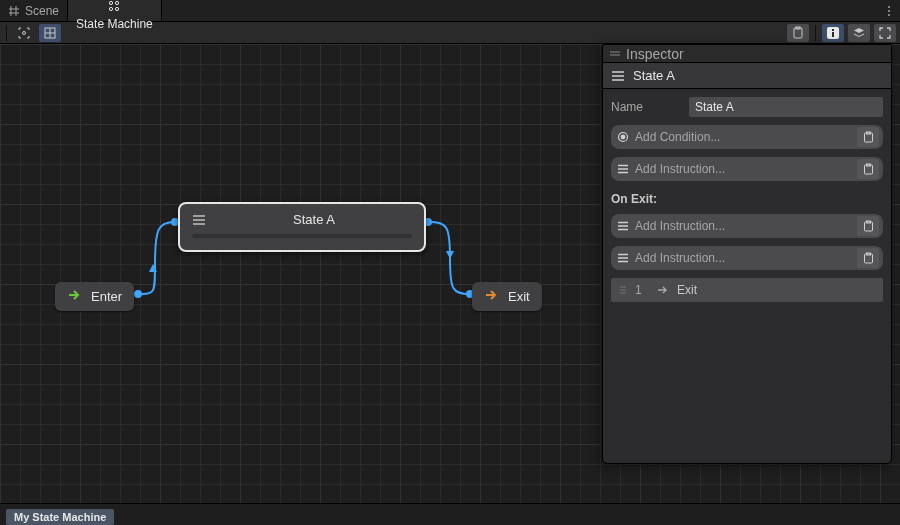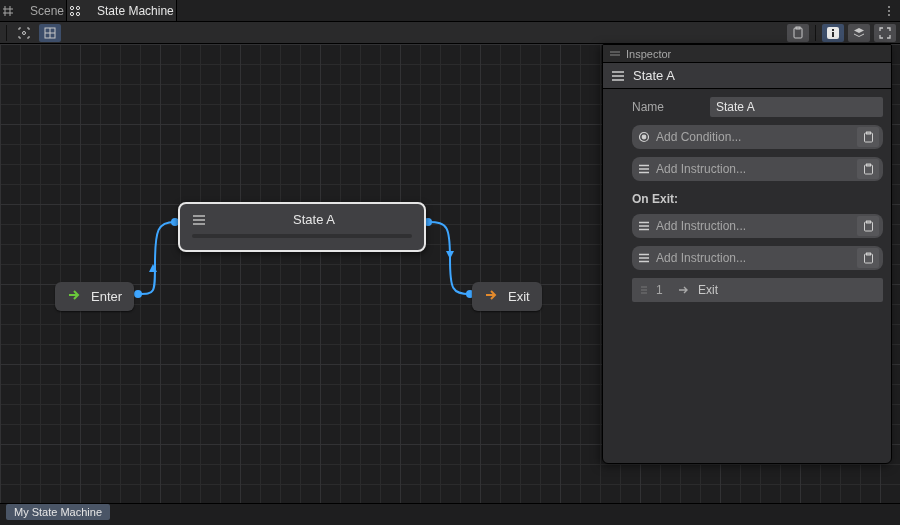--- a/index.html
+++ b/index.html
@@ -39,30 +39,31 @@
   }
   
   .tabbar {
     display: flex;
     align-items: stretch;
     height: 22px;
     background: var(--bg-tab-inactive);
     border-bottom: 1px solid var(--border);
   }
   .tab {
-    display: flex; align-items: center; gap: 16px;
-    padding: 0 2px; height: 100%;
+    display: flex; align-items: center; gap: 5px;
+    padding: 0 8px; height: 100%;
     color: var(--text-dim);
     cursor: pointer;
     border-right: 1px solid var(--border);
     font-size: 12px;
   }
   .tab.active {
     background: var(--bg-tab-active);
     color: var(--text-bright);
+    flex-direction: column;
   }
   .tabbar .spacer { flex: 1; }
   .kebab {
     width: 22px; display:flex; align-items:center; justify-content:center;
     color: var(--text-dim); cursor:pointer;
   }
   
   .ic { display:inline-flex; }
   .ic svg { display:block; }
 
@@ -155,37 +156,36 @@
     display:flex; flex-direction:column;
     overflow:hidden;
   }
   .insp-tab {
     height: 18px;
     background: var(--bg-darker);
     border-bottom:1px solid var(--border);
     display:flex; align-items:center;
     padding: 0 6px;
     color: var(--text-dim);
-    font-size: 11px;
+    font-size: 14px;
     gap:5px;
   }
   .insp-header {
     height: 26px;
     background: var(--bg-panel);
     border-bottom:1px solid var(--border);
     display:flex; align-items:center; gap:8px;
     padding: 0 8px;
     color: var(--text-bright);
     font-size: 13px;
   }
   .insp-body {
     padding: 8px;
     display:flex; flex-direction:column; gap:8px;
     overflow-y:auto;
-    margin-left:21px;
   }
   .form-row {
     display:flex; align-items:center; gap:8px;
   }
   .form-row .lbl { width: 70px; color: var(--text-dim); font-size:12px; }
   .txt-input, .select {
     flex:1;
     height: 20px;
     background: var(--bg-input);
     border: none;
@@ -224,22 +224,23 @@
   }
   .trans-row .tnum { color: var(--text-dim); width: 14px;}
 
   
   .footer {
     position:absolute;
     left:0; right:0; bottom:0;
     height: 22px;
     background: var(--bg-dark);
     border-top: 1px solid #000;
-    display:flex; align-items:flex-start;
+    display:flex; align-items:flex-end;
     padding: 0 6px;
+    font-weight: bold;
   }
   .chip {
     height: 16px;
     padding: 0 8px;
     background: var(--bg-footer);
     color: var(--text-bright);
     border-radius: 2px;
     font-size: 11px;
     display:flex; align-items:center;
     cursor:pointer;

